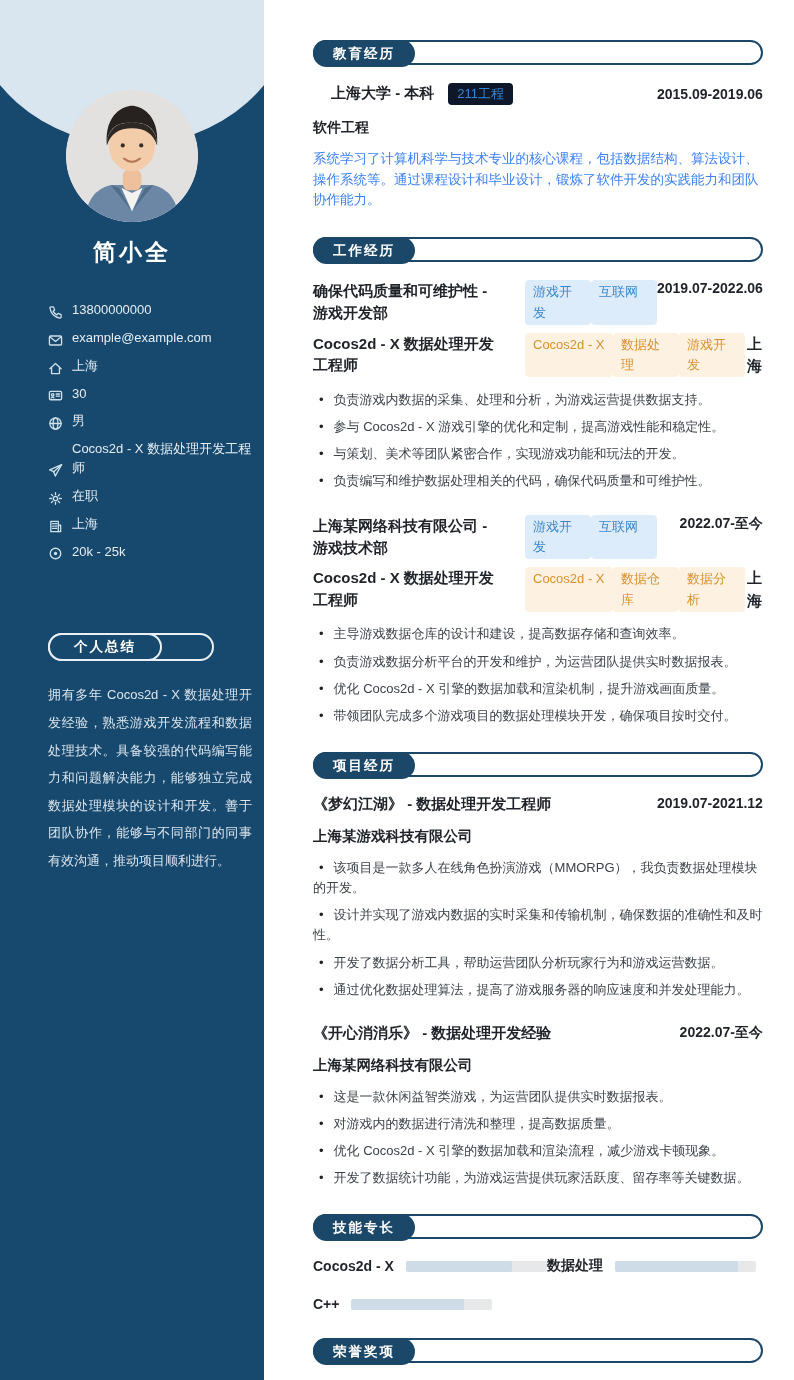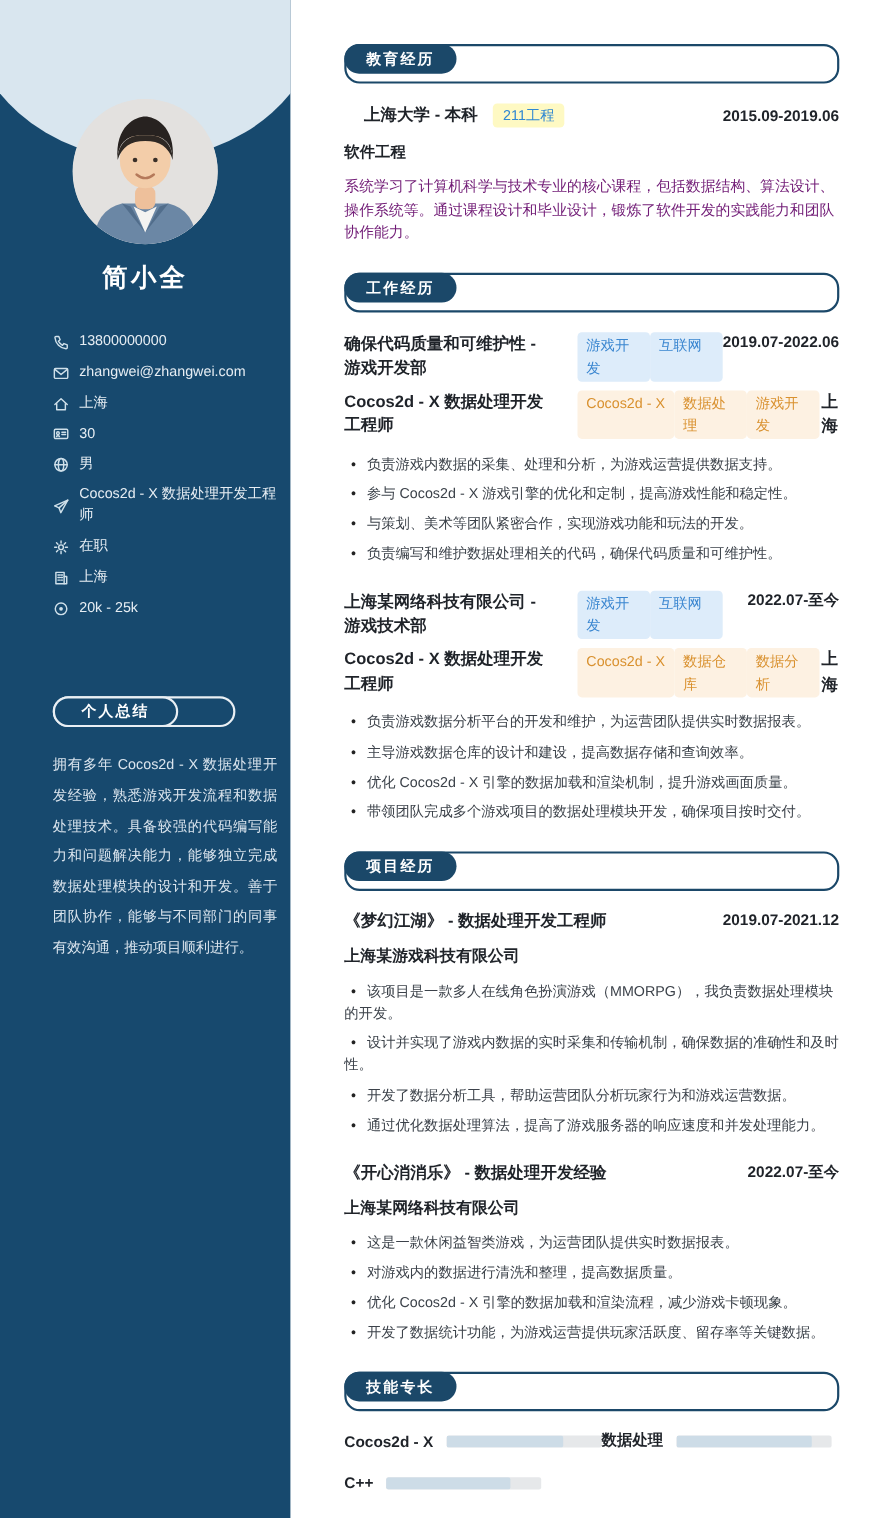--- a/index.html
+++ b/index.html
@@ -21,57 +21,57 @@
   .avatar {
     position:relative; z-index:1; width:132px; height:132px; margin:90px auto 0;
     border-radius:50%; overflow:hidden; background:#e3e1df;
   }
   .avatar svg { display:block; width:100%; height:100%; }
   .name {
     position:relative; z-index:1; margin-top:15px; text-align:center;
     font-size:23px; font-weight:700; color:#ffffff; letter-spacing:3px;
   }
   .contacts { list-style:none; margin:33px 12px 0 48px; }
-  .contact { display:flex; align-items:center; margin-bottom:9px; font-size:13px; line-height:1.45; color:#e6edf3; }
+  .contact { display:flex; align-items:flex-end; margin-bottom:9px; font-size:13px; line-height:1.45; color:#e6edf3; }
   .cicon { flex:none; width:15px; height:15px; margin:2px 9px 0 0; }
   .cicon svg { display:block; width:15px; height:15px; stroke:#cfe0ea; fill:none; stroke-width:1.4; stroke-linecap:round; stroke-linejoin:round; }
 
   .sum-header {
     position:relative; width:166px; height:28px; margin:72px 0 20px 48px;
     border:2px solid #e9eff4; border-radius:14px;
   }
   .sum-pill {
     position:absolute; left:-2px; top:-2px; width:114px; height:28px;
     border:2px solid #e9eff4; border-radius:14px; background:#17496e;
     color:#ffffff; font-size:13.5px; font-weight:700; letter-spacing:2px;
     display:flex; align-items:center; justify-content:center;
   }
   .summary {
     margin:0 12px 0 48px; font-size:13px; line-height:2.12; color:#dbe5ee; text-align:justify;
   }
 
   
   .main { flex:1; padding:40px 49px 0 49px; }
   .sec { margin-bottom:26px; }
-  .sec-header { position:relative; height:36px; border:2px solid #1b4869; border-radius:14px; background:#fff; margin-bottom:18px; }
+  .sec-header { position:relative; height:25px; border:2px solid #1b4869; border-radius:14px; background:#fff; margin-bottom:18px; }
   .sec-pill {
     position:absolute; left:-2px; top:-2px; width:102px; height:27px;
     background:#1b4869; border-radius:14px; color:#fff;
     font-size:13.5px; font-weight:700; letter-spacing:2px;
     display:flex; align-items:center; justify-content:center;
   }
 
   .h-strong { font-weight:700; font-size:15px; color:#1f2329; }
   .date { margin-left:auto; font-weight:700; font-size:14px; color:#1f2329; white-space:nowrap; }
-  .desc { font-size:13.5px; line-height:1.55; color:#701a75; }
+  .desc { font-size:13.5px; line-height:1.55; color:#3b82f6; }
 
   
   .edu-row { display:flex; align-items:center;margin-left:18px; }
   .badge {
-    margin-left:14px; background:#fef9c3; color:#2f87d2; font-size:13px;
+    margin-left:14px; background:#0f172a; color:#2f87d2; font-size:13px;
     padding:3px 9px; border-radius:4px; line-height:1.2;
   }
   .major { font-size:14px; margin:14px 0 12px; }
 
   
   .job { margin-bottom:24px; }
   .jrow { display:flex; align-items:flex-start; margin-bottom:8px; }
   .jleft { width:192px; flex:none; font-weight:700; font-size:15px; line-height:1.45; color:#1f2329; }
   .chips { display:flex; gap:0; margin-left:20px; }
   .chip {
@@ -130,21 +130,21 @@
         </span>
       <span>13800000000</span>
     </li>
     <li class="contact">
       <span class="cicon">
           <svg viewBox="0 0 16 16">
             <rect x="1.5" y="3.2" width="13" height="9.6" rx="1.2"></rect>
             <path d="M2 4l6 5 6-5"></path>
           </svg>
         </span>
-      <span>zhangwei@zhangwei.com</span>
+      <span>example@example.com</span>
     </li>
     <li class="contact">
       <span class="cicon">
           <svg viewBox="0 0 16 16">
             <path d="M2 8.2 8 2.6l6 5.6"></path>
             <path d="M3.8 7.4v6h8.4v-6"></path>
           </svg>
         </span>
       <span>上海</span>
     </li>
@@ -272,22 +272,22 @@
       <div class="jrow">
         <div class="jleft">Cocos2d - X 数据处理开发工程师</div>
         <div class="chips">
           <span class="chip chip-orange chip-wide">Cocos2d - X</span>
           <span class="chip chip-orange">数据仓库</span>
           <span class="chip chip-orange">数据分析</span>
         </div>
         <div class="loc">上海</div>
       </div>
       <ul class="bullets">
+        <li class="bullet"><span class="dot">•</span><span>主导游戏数据仓库的设计和建设，提高数据存储和查询效率。</span></li>
         <li class="bullet"><span class="dot">•</span><span>负责游戏数据分析平台的开发和维护，为运营团队提供实时数据报表。</span></li>
-        <li class="bullet"><span class="dot">•</span><span>主导游戏数据仓库的设计和建设，提高数据存储和查询效率。</span></li>
         <li class="bullet"><span class="dot">•</span><span>优化 Cocos2d - X 引擎的数据加载和渲染机制，提升游戏画面质量。</span></li>
         <li class="bullet"><span class="dot">•</span><span>带领团队完成多个游戏项目的数据处理模块开发，确保项目按时交付。</span></li>
       </ul>
     </div>
   </section>
 
   <section class="sec">
     <div class="sec-header">
       <div class="sec-pill">项目经历</div>
     </div>

